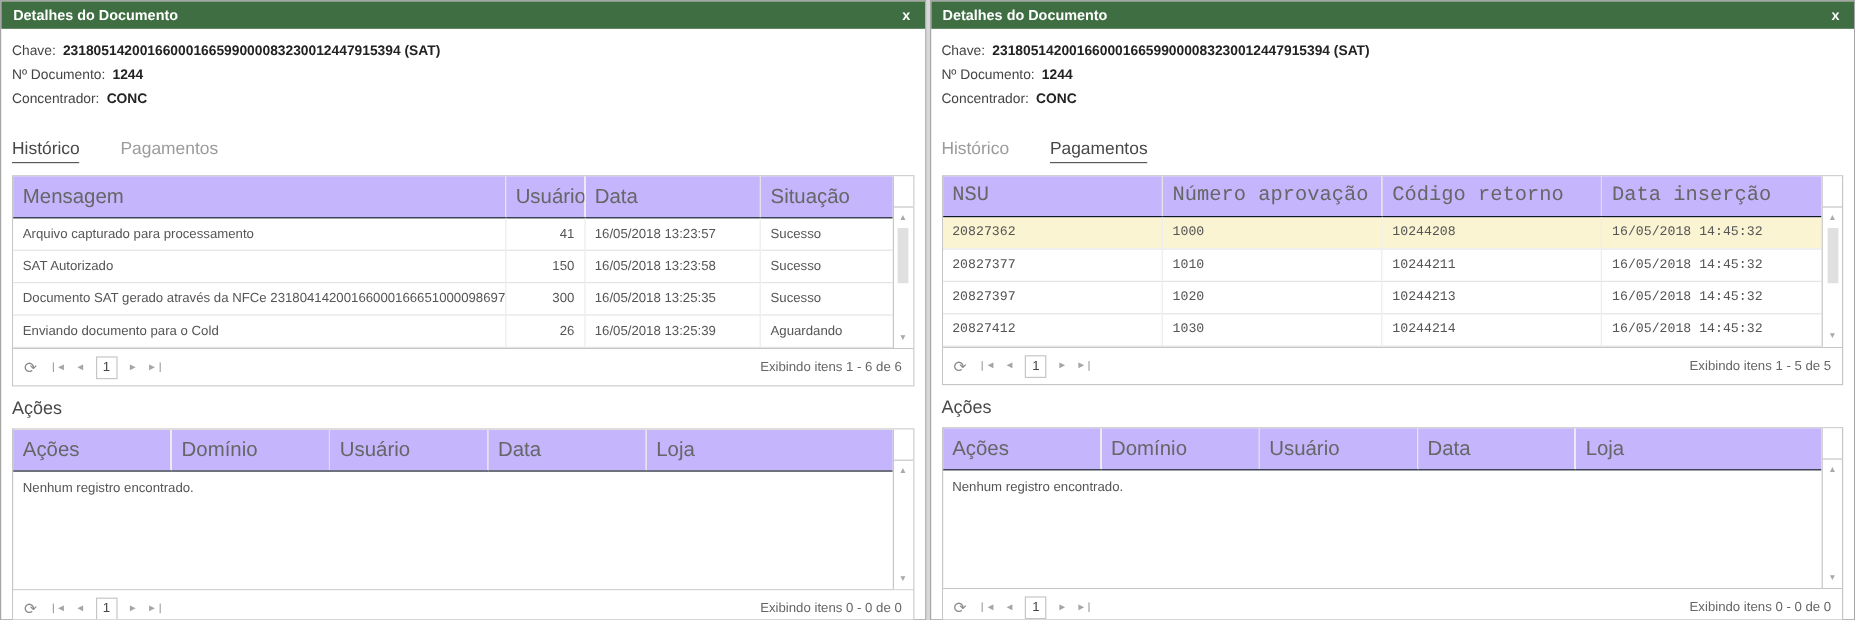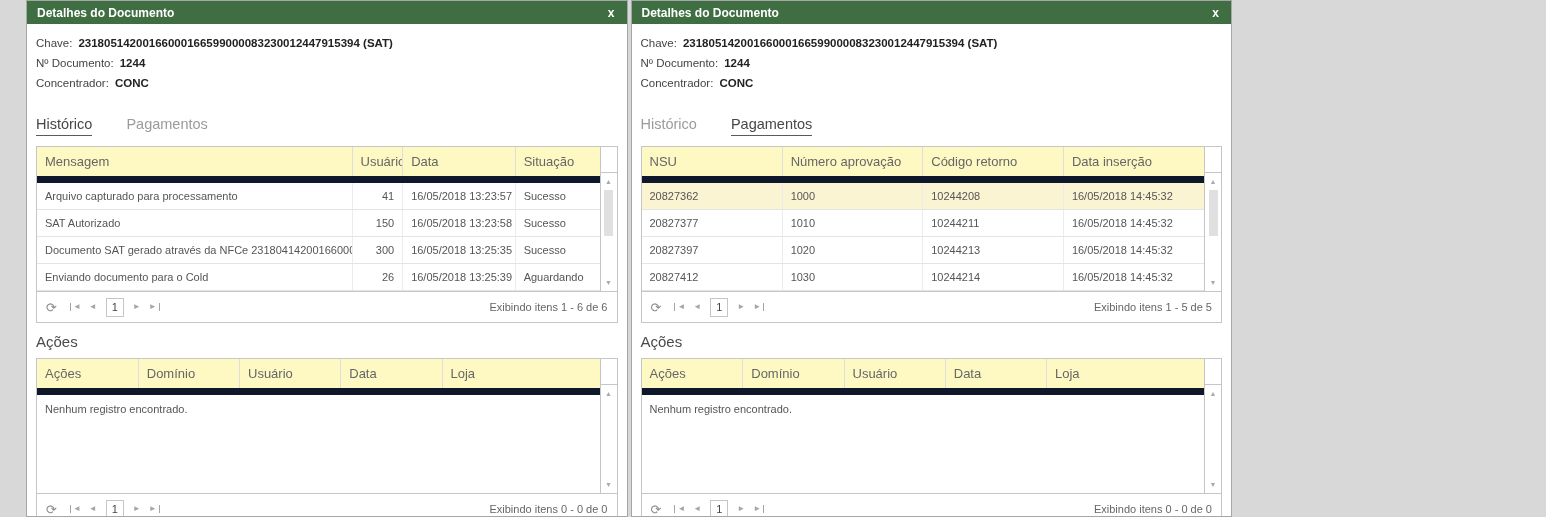--- a/index.html
+++ b/index.html
@@ -1,19 +1,19 @@
 <!DOCTYPE html>
 <html style="--titlebar-bg: #3e6e41; --row-highlight: #faf4d3;"><head>
 <meta charset="utf-8">
 <style>
   * { box-sizing: border-box; }
   html, body { margin: 0; padding: 0; background: #d8d8d8; }
   body { font-family: "Liberation Sans", sans-serif; }
 
-  .screen { display: flex; gap: 3px; width: 1232px; height: 517px; background: #d8d8d8; padding-left: 26px; }
+  .screen { display: flex; gap: 3px; width: 1546px; height: 517px; background: #d8d8d8; }
 
   .panel {
     flex: 1; min-width: 0; height: 517px; background: #fff;
     border: 1px solid #a6a6a6; display: flex; flex-direction: column; overflow: hidden;
   }
 
   .titlebar {
     flex: none; height: 23px; background: var(--titlebar-bg, #3e6e41); color: #fff;
     display: flex; align-items: center; padding: 0 10px;
   }
@@ -29,40 +29,40 @@
   .tabs { display: flex; gap: 34px; margin: 23px 0 10px 0; }
   .tab { font-size: 14.5px; color: #9b9b9b; padding-bottom: 3px; cursor: pointer; }
   .tab.active { color: #474747; border-bottom: 1px solid #5a5a5a; }
 
   .grid-block { border: 1px solid #c6c6c6; background: #fff; }
   .gridwrap { display: flex; border-bottom: 1px solid #c6c6c6; }
   .gridmain { flex: 1; min-width: 0; }
 
   table.grid { width: 100%; border-collapse: collapse; table-layout: fixed; font-size: 11px; color: #555; }
   table.grid th {
-    background: #fef9c3; color: #666; font-weight: normal; text-align: left;
-    font-size: 13px; padding: 7px 8px; border-bottom: 7px solid #0f172a;
+    background: #c4b5fd; color: #666; font-weight: normal; text-align: left;
+    font-size: 17px; padding: 7px 8px; border-bottom: 1px solid #0f172a;
     white-space: nowrap; overflow: hidden;
   }
   table.grid th + th { border-left: 1px solid #dedede; }
   table.grid td {
     padding: 7px 8px; border-bottom: 1px solid #e4e4e4;
     white-space: nowrap; overflow: hidden; background: #fff; margin-top: 15px;
   }
   table.grid td + td { border-left: 1px solid #ececec; }
   table.grid tr.hl td { background: var(--row-highlight, #faf4d3); }
 
   
   .tbl-hist th:nth-child(1), .tbl-hist td:nth-child(1) { width: 56%; }
   .tbl-hist th:nth-child(2), .tbl-hist td:nth-child(2) { width: 9%; }
   .tbl-hist td:nth-child(2) { text-align: right; }
   .tbl-hist th:nth-child(3), .tbl-hist td:nth-child(3) { width: 20%; }
   .tbl-hist th:nth-child(4), .tbl-hist td:nth-child(4) { width: 15%; }
 
-  .tbl-pag th, .tbl-pag td { width: 25%; }
+  .tbl-pag th, .tbl-pag td { width: 25%; font-family: Liberation Mono, monospace; }
 
   .tbl-acoes th:nth-child(1), .tbl-acoes td:nth-child(1) { width: 18%; }
   .tbl-acoes th:nth-child(2), .tbl-acoes td:nth-child(2) { width: 18%; }
   .tbl-acoes th:nth-child(3), .tbl-acoes td:nth-child(3) { width: 18%; }
   .tbl-acoes th:nth-child(4), .tbl-acoes td:nth-child(4) { width: 18%; }
   .tbl-acoes th:nth-child(5), .tbl-acoes td:nth-child(5) { width: 28%; }
 
   .empty-body { height: 98px; font-size: 11px; color: #555; padding: 8px; }
 
   .vscroll {

